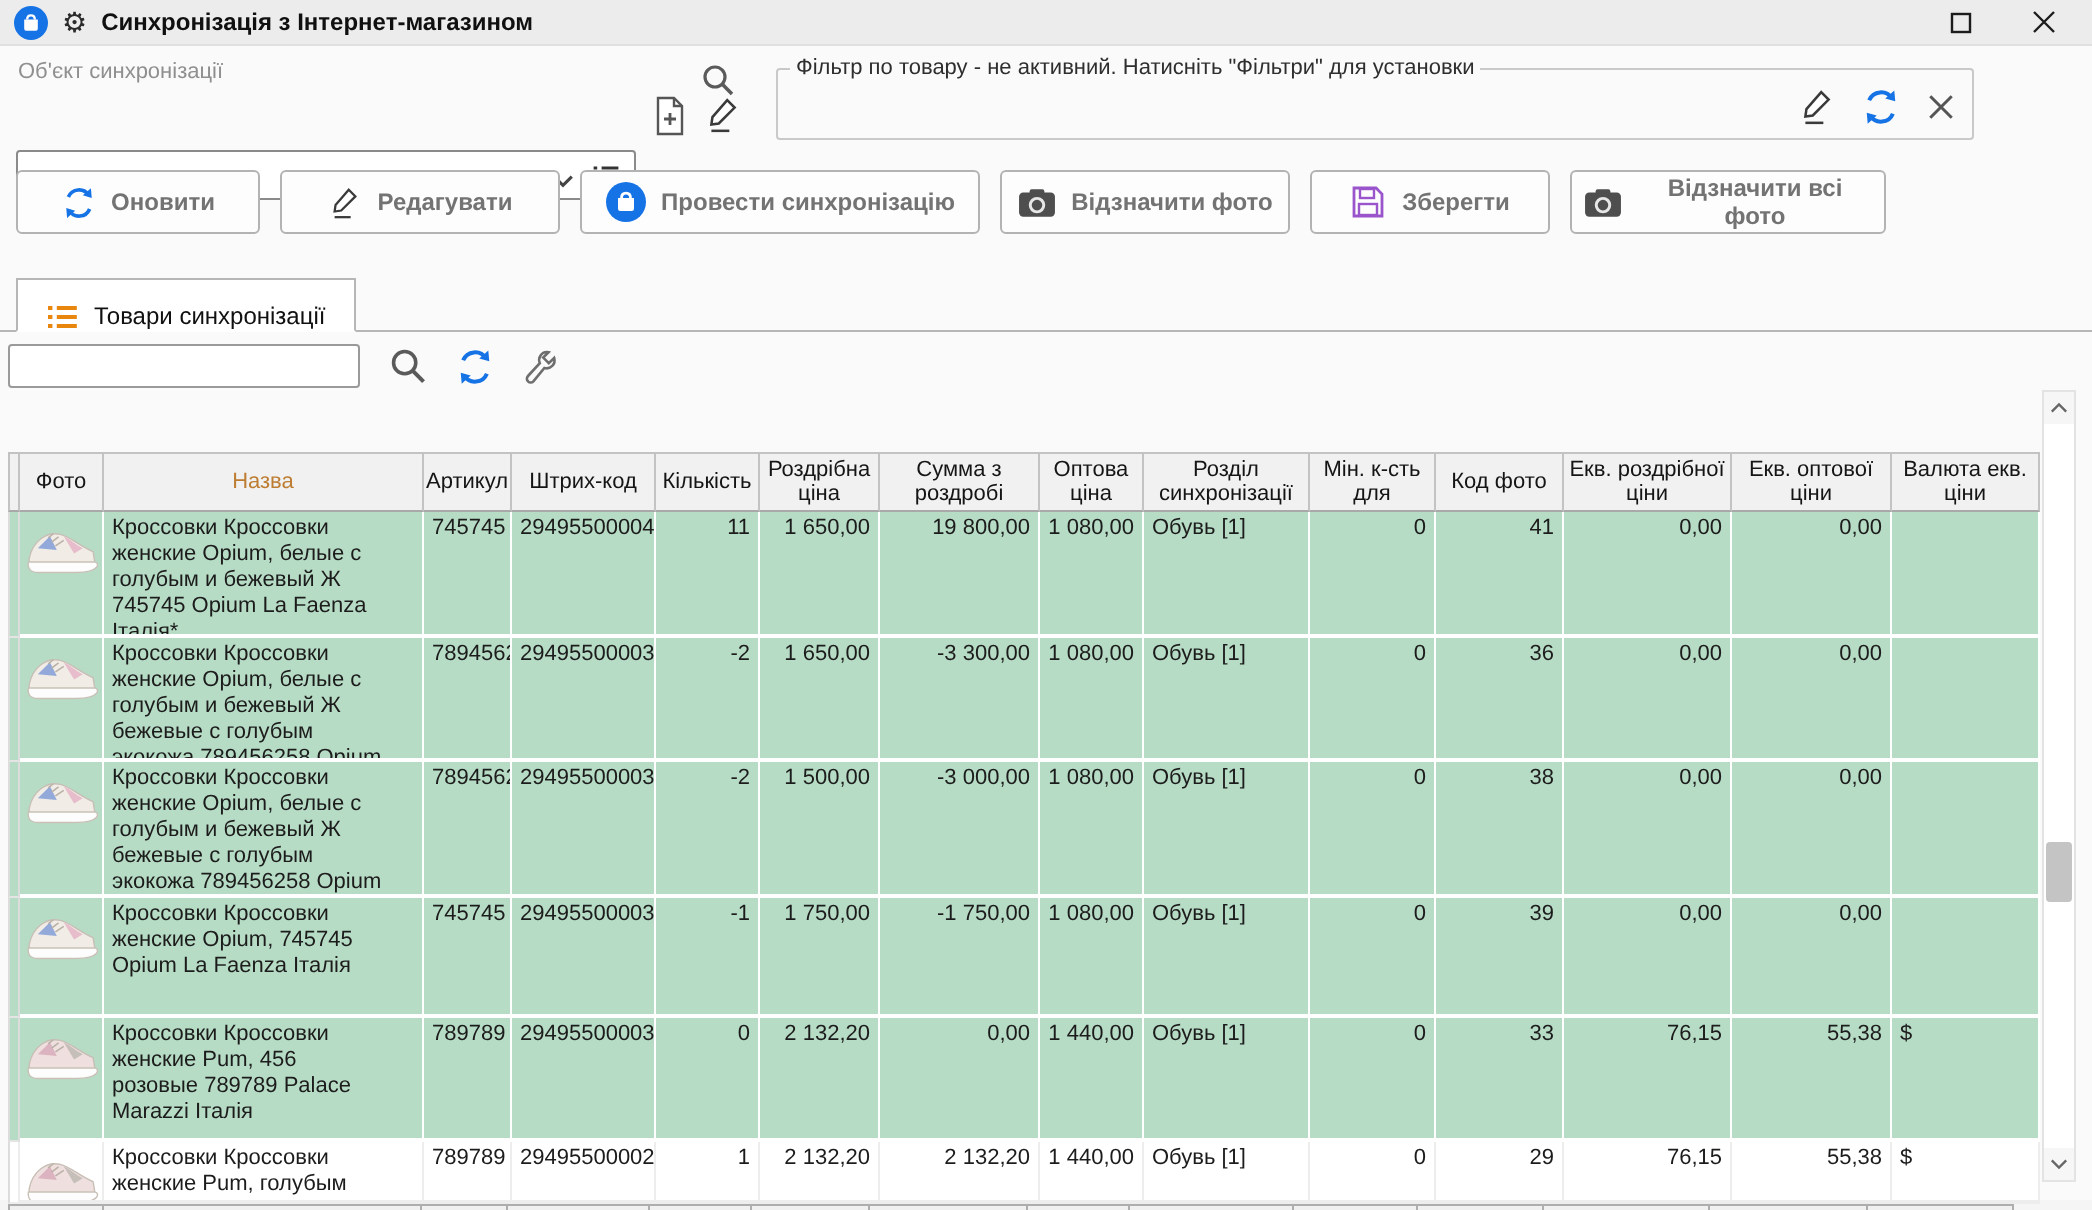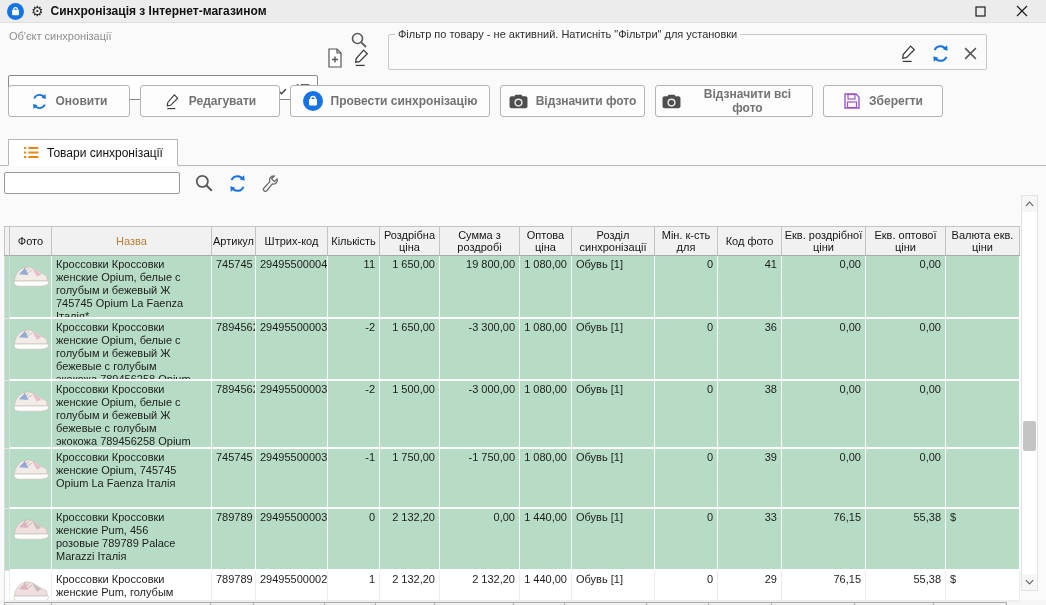--- a/index.html
+++ b/index.html
@@ -39,21 +39,21 @@
     display:inline-flex;align-items:center;justify-content:center;gap:8px;
     font-family:"Liberation Sans",sans-serif;font-size:12px;font-weight:bold;color:#737373;
     box-sizing:border-box;cursor:default;}
   .w1{width:122px}.w2{width:140px}.w3{width:200px}.w4{width:145px}.w5{width:158px}.w6{width:120px}
 
   
   .lowerpanel{position:absolute;top:128px;left:0;width:1046px;height:472px;background:#fafafa;}
   .tabstrip{position:absolute;top:11px;left:0;width:1046px;height:27px;border-bottom:1px solid #b6b6b6;box-sizing:border-box;}
   .tab{position:absolute;left:8px;bottom:-1px;height:27px;background:#fff;
     border:1px solid #b6b6b6;border-bottom:1px solid #fff;box-sizing:border-box;
-    display:inline-flex;align-items:center;gap:8px;padding:0 14px;font-size:12px;color:#101010;}
+    display:inline-flex;align-items:flex-end;gap:8px;padding:0 14px;font-size:12px;color:#101010;}
 
   .searchrow{position:absolute;top:44px;left:4px;display:flex;align-items:center;gap:14px;}
   .searchinput{width:176px;height:22px;border:1px solid #9a9a9a;border-radius:2px;
     box-sizing:border-box;font-size:12px;padding:0 4px;background:#fff;outline:none;}
   .searchrow .sicon{display:inline-flex;align-items:center;}
 
   
   .tablewrap{position:absolute;top:67px;left:4px;width:1016px;margin-top:31px;}
   .thead{display:flex;}
   .hc{box-sizing:border-box;background:#f1f1f1;border-top:1px solid #c3c3c3;border-right:1px solid #c3c3c3;
@@ -236,39 +236,39 @@
     <button class="tbtn w4">
       <span style="display:inline-flex;">
         <svg width="19" height="15" viewBox="0 0 18 14">
             <rect x="0.5" y="2" width="17" height="11.5" rx="2" fill="#4e4e4e"></rect>
             <rect x="5.5" y="0.5" width="7" height="3" rx="1" fill="#4e4e4e"></rect>
             <circle cx="9" cy="8" r="3.2" fill="none" stroke="#e6e6e6" stroke-width="1.4"></circle>
           </svg>
       </span>
       <span>Відзначити фото</span>
     </button>
+    <button class="tbtn w6">
+      <span style="display:inline-flex;">
+        <svg width="18" height="18" viewBox="0 0 18 18">
+            <path d="M2 2 H13 L16 5 V16 H2 Z" fill="none" stroke="#9a55cc" stroke-width="1.4"></path>
+            <rect x="5" y="2.5" width="7" height="4.5" fill="none" stroke="#9a55cc" stroke-width="1.2"></rect>
+            <rect x="4.5" y="10" width="9" height="5.5" fill="none" stroke="#9a55cc" stroke-width="1.2"></rect>
+          </svg>
+      </span>
+      <span>Зберегти</span>
+    </button>
     <button class="tbtn w5">
       <span style="display:inline-flex;">
         <svg width="19" height="15" viewBox="0 0 18 14">
             <rect x="0.5" y="2" width="17" height="11.5" rx="2" fill="#4e4e4e"></rect>
             <rect x="5.5" y="0.5" width="7" height="3" rx="1" fill="#4e4e4e"></rect>
             <circle cx="9" cy="8" r="3.2" fill="none" stroke="#e6e6e6" stroke-width="1.4"></circle>
           </svg>
       </span>
       <span>Відзначити всі фото</span>
-    </button>
-    <button class="tbtn w6">
-      <span style="display:inline-flex;">
-        <svg width="18" height="18" viewBox="0 0 18 18">
-            <path d="M2 2 H13 L16 5 V16 H2 Z" fill="none" stroke="#9a55cc" stroke-width="1.4"></path>
-            <rect x="5" y="2.5" width="7" height="4.5" fill="none" stroke="#9a55cc" stroke-width="1.2"></rect>
-            <rect x="4.5" y="10" width="9" height="5.5" fill="none" stroke="#9a55cc" stroke-width="1.2"></rect>
-          </svg>
-      </span>
-      <span>Зберегти</span>
     </button>
   </div>
 
   <div class="lowerpanel">
     <div class="tabstrip">
       <div class="tab">
         <span style="display:inline-flex;">
           <svg width="16" height="13" viewBox="0 0 16 13">
               <g stroke="#e8860d" stroke-width="2.1">
                 <path d="M1 2 h2.2 M5.4 2 h10"></path>

